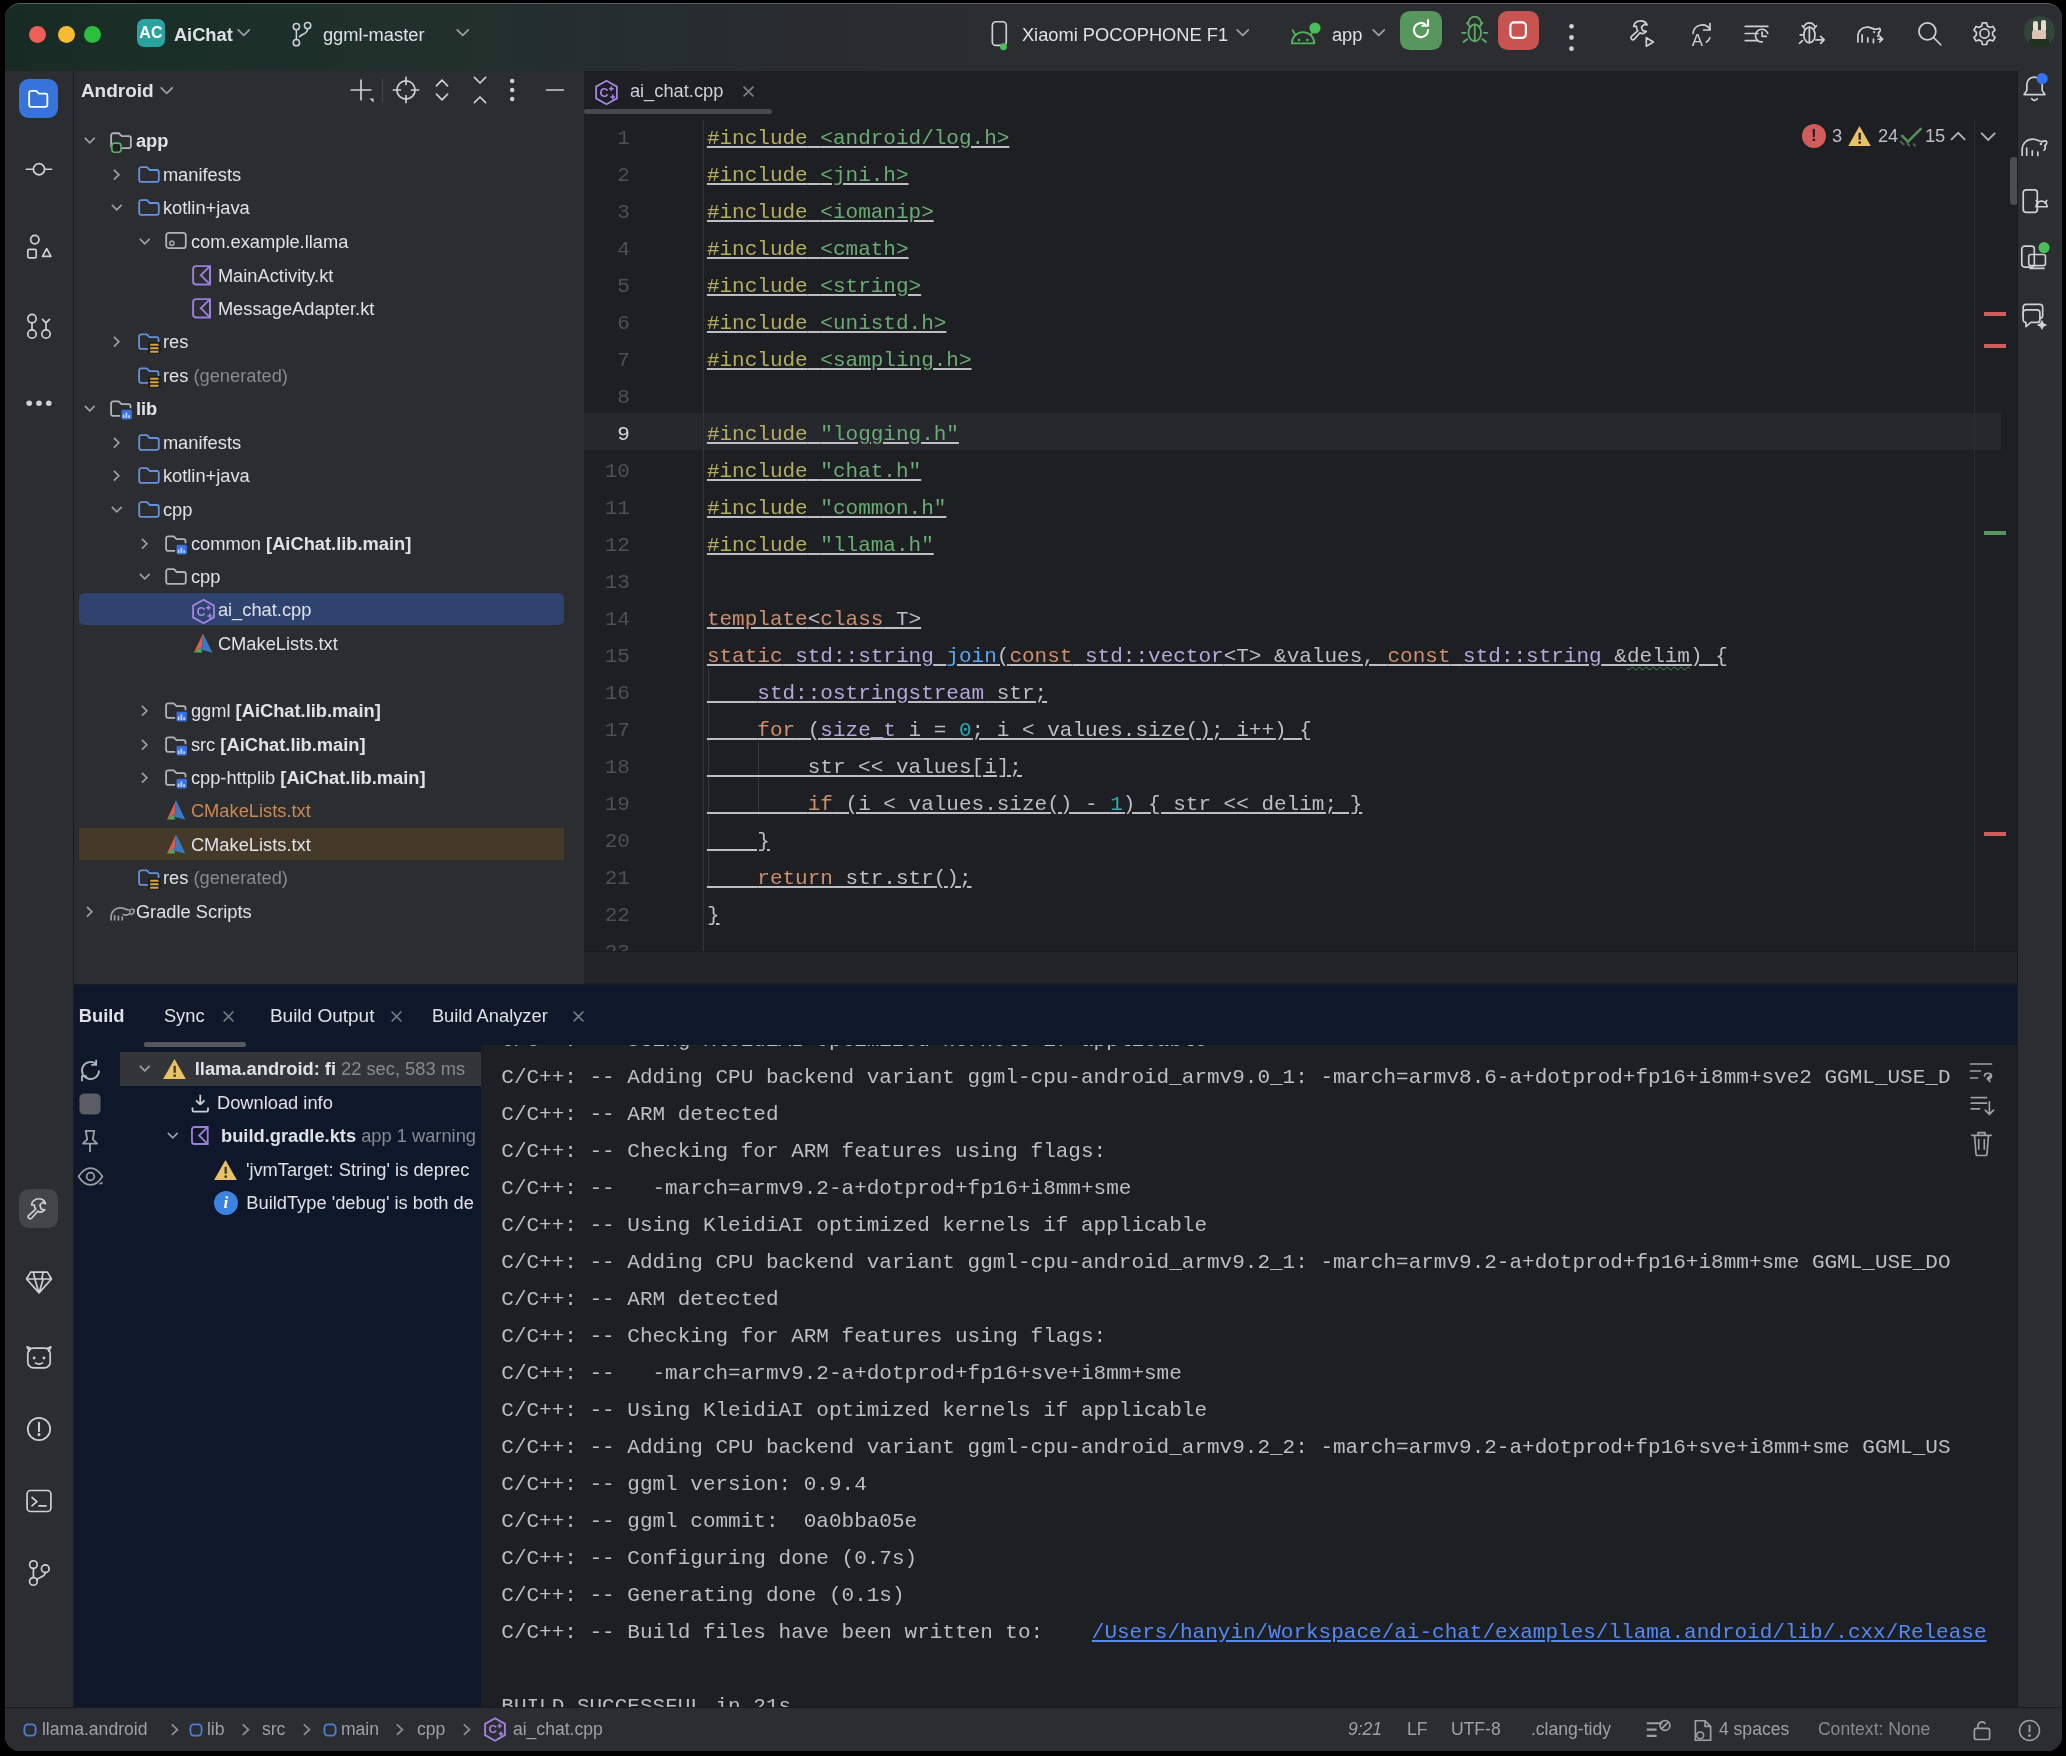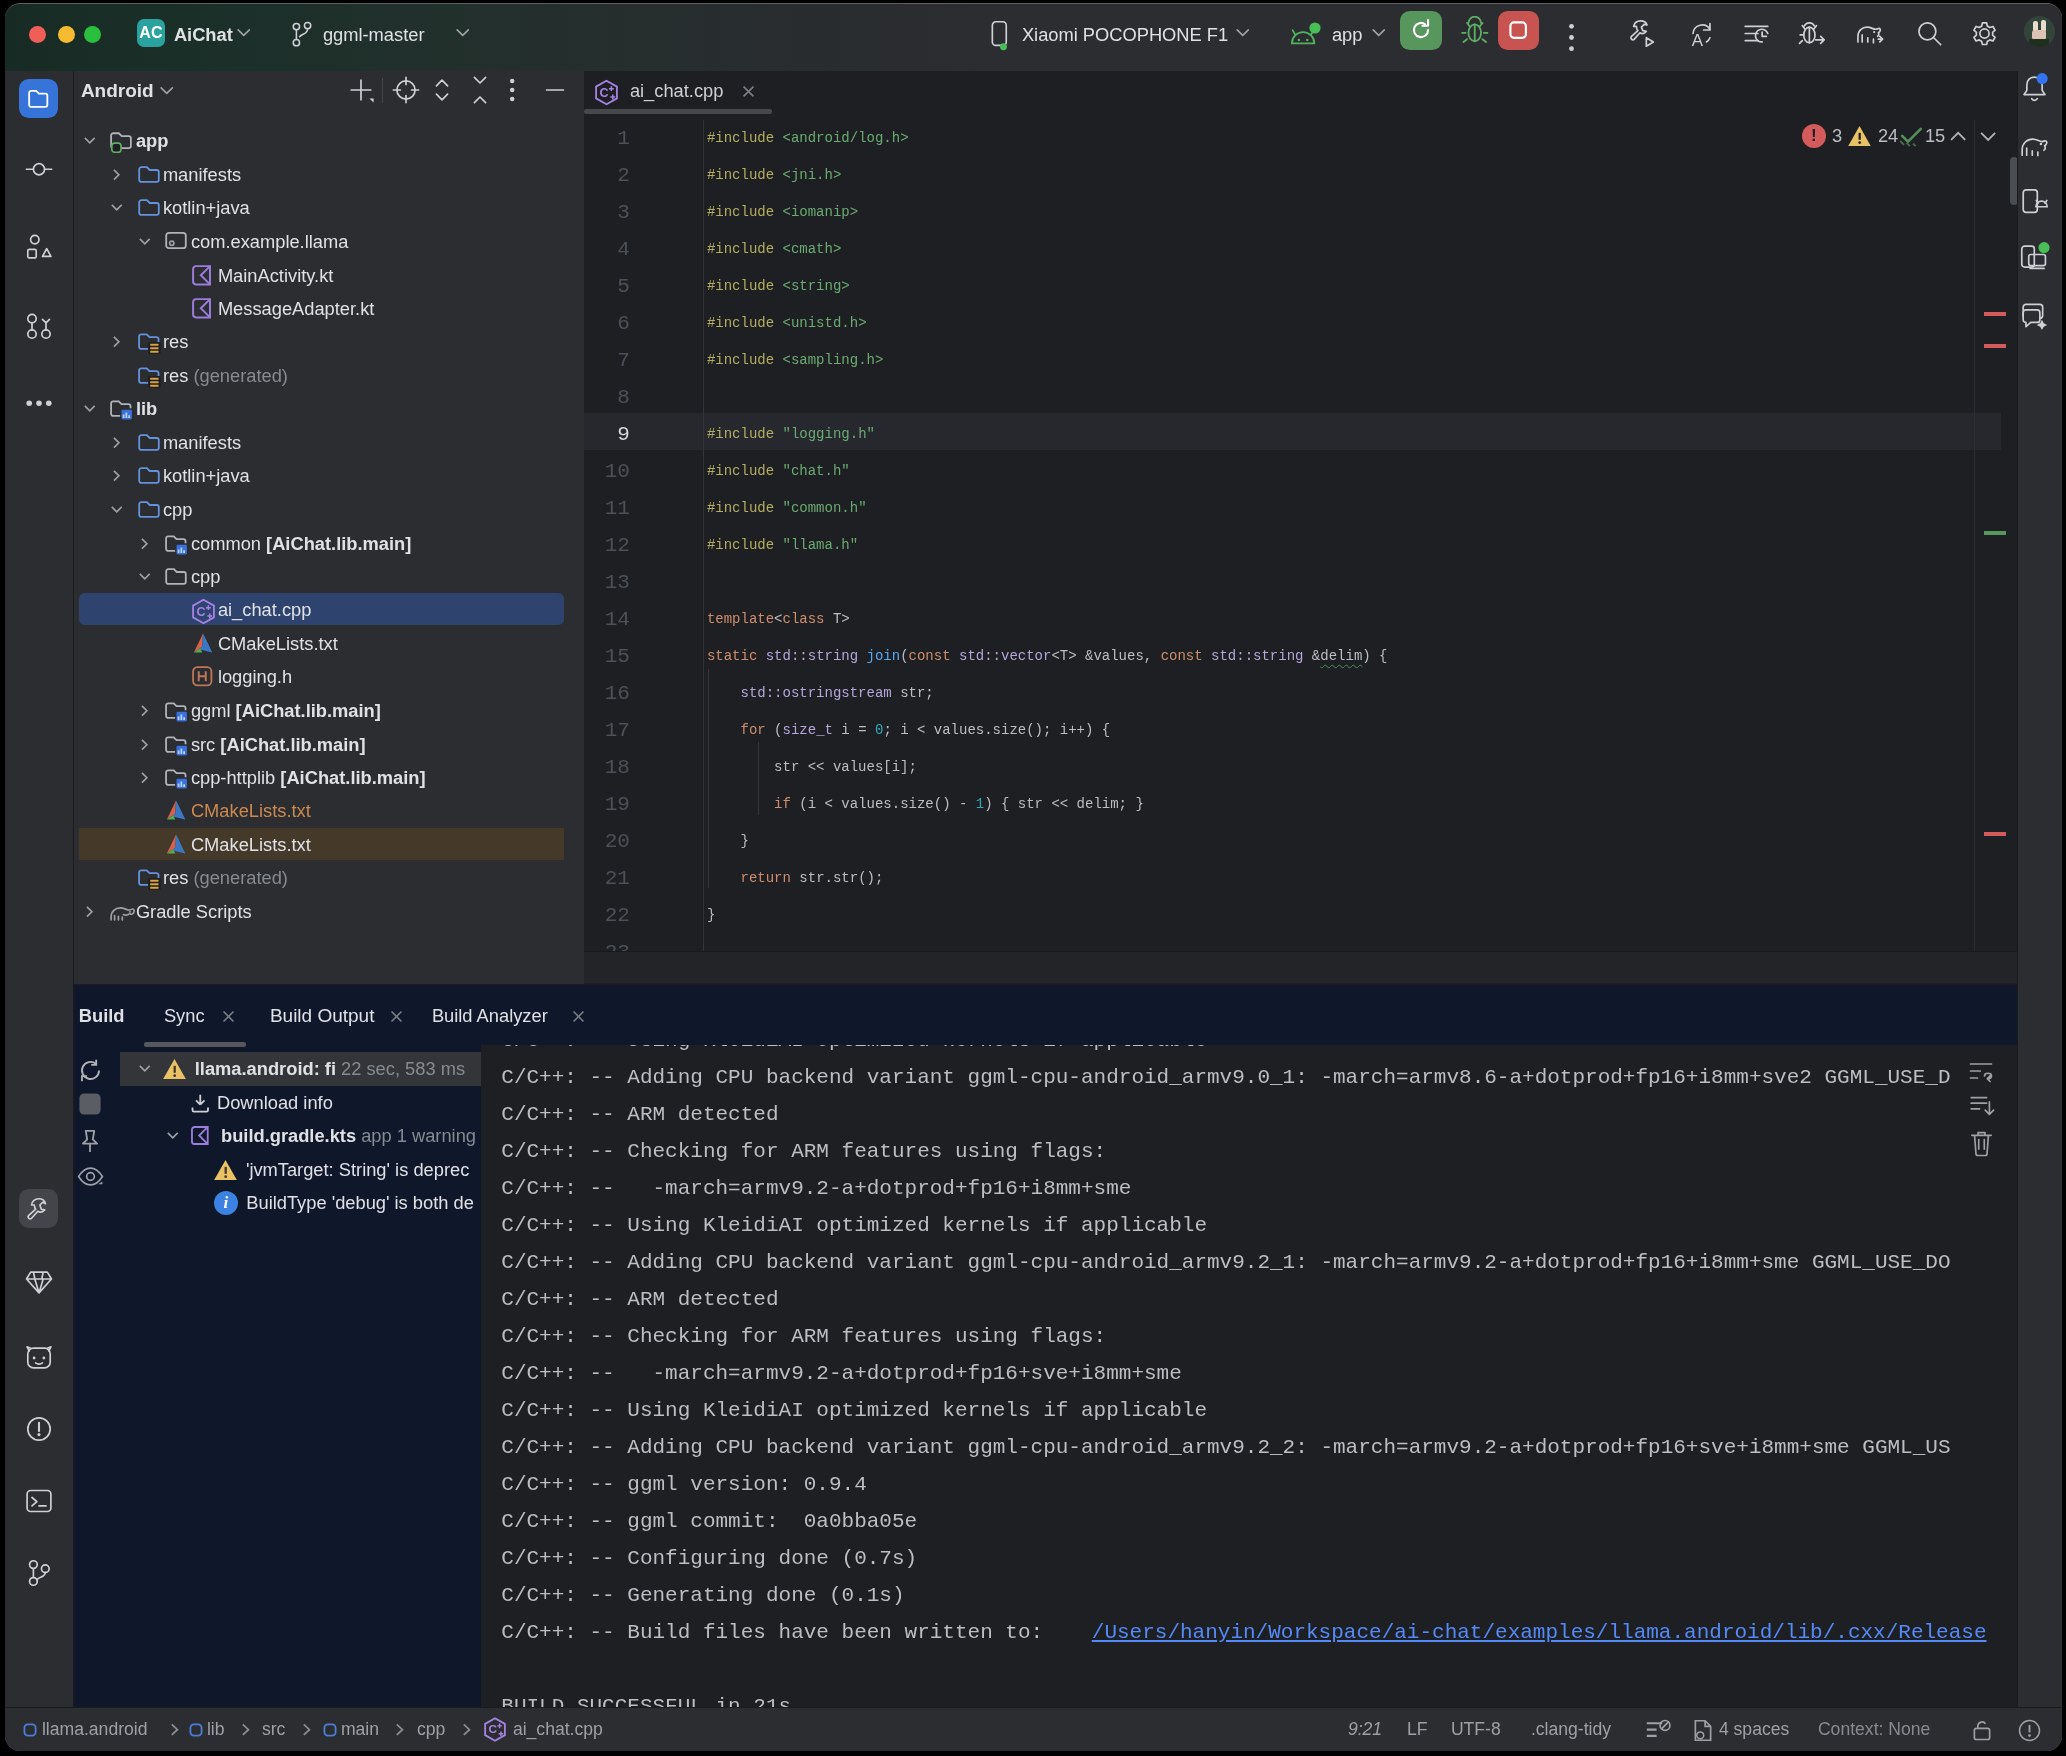--- a/index.html
+++ b/index.html
@@ -376,27 +376,20 @@
         </div>
 <div class="trow" style="top:556px">
           <svg class="ti" style="left:117px" width="24" height="22.5" viewBox="0 0 34 32">
             <path d="M17 2 L4 29 L16 21 Z" fill="#d6604a"></path>
             <path d="M17 2 L16 21 L11 24.5 L30 29 Z" fill="#3b78c4"></path>
             <path d="M4 29 L13 23 L16 29 Z" fill="#4faf50"></path>
             <path d="M17 2 L30 29 L25 27 Z" fill="#3b78c4"></path>
           </svg>
           <span class="tt" style="left:144px">CMakeLists.txt</span>
         </div>
-<div class="trow" style="top:589px">
-          <svg class="ti" style="left:117px" width="22.5" height="22.5" viewBox="0 0 32 32">
-            <rect x="3" y="3" width="26" height="26" rx="6" fill="none" stroke="#bd7757" stroke-width="2.6"></rect>
-            <path d="M11 9 v14 M21 9 v14 M11 16 h10" stroke="#bd7757" stroke-width="2.8"></path>
-          </svg>
-          <span class="tt" style="left:144px">logging.h</span>
-        </div>
 <div class="trow" style="top:623px">
           <svg class="tc" style="left:63px" width="15.5" height="15.5" viewBox="0 0 22 22">
             <polyline points="7,4 14,11 7,18" fill="none" stroke="#9da0a6" stroke-width="2.4"></polyline>
           </svg>
           <svg class="ti" style="left:90px" width="25" height="24" viewBox="0 0 36 34">
             <path d="M3 9 a3 3 0 0 1 3 -3 h8 l4 4 h10 a3 3 0 0 1 3 3 v11 a3 3 0 0 1 -3 3 h-22 a3 3 0 0 1 -3 -3 z" fill="none" stroke="#b0b3b8" stroke-width="2.6"></path>
             <rect x="16" y="16" width="19" height="18" rx="3" fill="#2b2d30"></rect>
             <rect x="18" y="18" width="15" height="14" rx="2" fill="#3a70dd"></rect>
             <path d="M21 30 v-5 M25 30 v-8 M29 30 v-4" stroke="#b6d2f8" stroke-width="2.6"></path>
           </svg>
@@ -497,21 +490,21 @@
 14
 15
 16
 17
 18
 19
 20
 21
 22
 23</pre>
-    <pre class="ab mono" id="code" style="left:123px;top:49px;font-size:14px;line-height:37px;color:#bcbec4;"><i class="d">#include</i> <i class="g">&lt;android/log.h&gt;</i>
+    <pre class="ab mono" id="code" style="left:123px;top:49px;font-size:21px;line-height:37px;color:#bcbec4;text-decoration:underline;"><i class="d">#include</i> <i class="g">&lt;android/log.h&gt;</i>
 <i class="d">#include</i> <i class="g">&lt;jni.h&gt;</i>
 <i class="d">#include</i> <i class="g">&lt;iomanip&gt;</i>
 <i class="d">#include</i> <i class="g">&lt;cmath&gt;</i>
 <i class="d">#include</i> <i class="g">&lt;string&gt;</i>
 <i class="d">#include</i> <i class="g">&lt;unistd.h&gt;</i>
 <i class="d">#include</i> <i class="g">&lt;sampling.h&gt;</i>
 
 <i class="d">#include</i> <i class="g">"logging.h"</i>
 <i class="d">#include</i> <i class="g">"chat.h"</i>
 <i class="d">#include</i> <i class="g">"common.h"</i>

